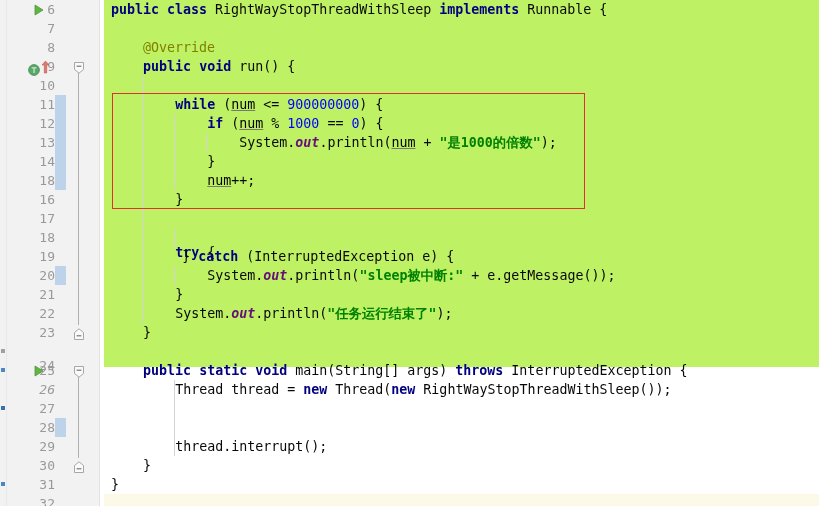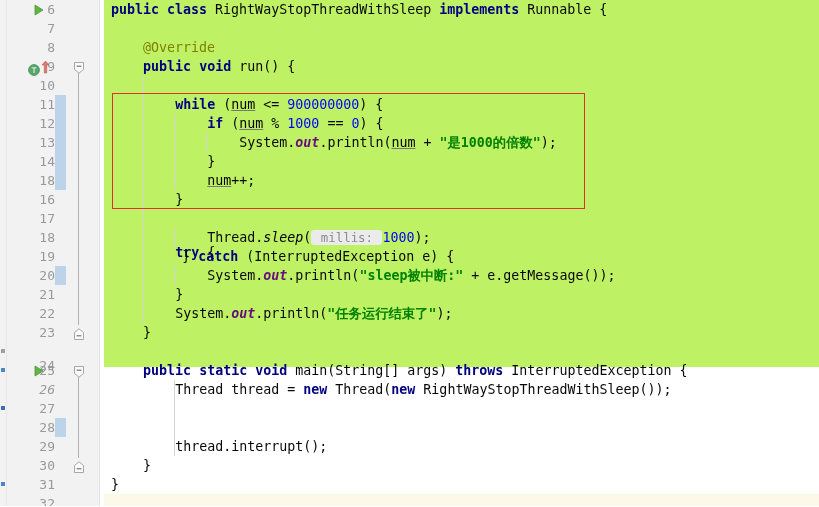--- a/index.html
+++ b/index.html
@@ -216,21 +216,20 @@
       <div class="code-line" style="top: 0px; left: 7px;"><span class="kw">public </span><span class="kw">class </span><span class="plain">RightWayStopThreadWithSleep </span><span class="kw">implements </span><span class="plain">Runnable {</span></div>
       <div class="code-line" style="top: 38px; left: 39.08px;"><span class="ann">@Override</span></div>
       <div class="code-line" style="top: 57px; left: 39.08px;"><span class="kw">public </span><span class="kw">void </span><span class="plain">run() {</span></div>
       <div class="code-line" style="top: 95px; left: 71.16px;"><span class="kw">while </span><span class="plain">(</span><span class="var">num</span><span class="plain"> &lt;= </span><span class="num">900000000</span><span class="plain">) {</span></div>
       <div class="code-line" style="top: 114px; left: 103.24px;"><span class="kw">if </span><span class="plain">(</span><span class="var">num</span><span class="plain"> % </span><span class="num">1000</span><span class="plain"> == </span><span class="num">0</span><span class="plain">) {</span></div>
       <div class="code-line" style="top: 133px; left: 135.32px;"><span class="plain">System.</span><span class="fld">out</span><span class="plain">.println(</span><span class="var">num</span><span class="plain"> + </span><span class="str">"是1000的倍数"</span><span class="plain">);</span></div>
       <div class="code-line" style="top: 152px; left: 103.24px;"><span class="plain">}</span></div>
       <div class="code-line" style="top: 171px; left: 103.24px; text-align: center;"><span class="var">num</span><span class="plain">++;</span></div>
       <div class="code-line" style="top: 190px; left: 71.16px;"><span class="plain">}</span></div>
       <div class="code-line" style="top: 209px; left: 71.16px; margin-top: 34px;"><span class="kw">try </span><span class="plain">{</span></div>
-      <div class="code-line" style="top: 228px; left: 103.24px;"><span class="plain">Thread.</span><span class="mth">sleep</span><span class="plain">(</span><span class="hintp"> millis: </span><span class="num">1000</span><span class="plain">);</span></div>
       <div class="code-line" style="top: 247px; left: 71.16px; margin-left: 7px;"><span class="plain">} </span><span class="kw">catch </span><span class="plain">(InterruptedException e) {</span></div>
       <div class="code-line" style="top: 266px; left: 103.24px;"><span class="plain">System.</span><span class="fld">out</span><span class="plain">.println(</span><span class="str">"sleep被中断:"</span><span class="plain"> + e.getMessage());</span></div>
       <div class="code-line" style="top: 285px; left: 71.16px;"><span class="plain">}</span></div>
       <div class="code-line" style="top: 304px; left: 71.16px;"><span class="plain">System.</span><span class="fld">out</span><span class="plain">.println(</span><span class="str">"任务运行结束了"</span><span class="plain">);</span></div>
       <div class="code-line" style="top: 323px; left: 39.08px;"><span class="plain">}</span></div>
       <div class="code-line" style="top: 361px; left: 39.08px;"><span class="kw">public </span><span class="kw">static </span><span class="kw">void </span><span class="plain">main(String[] args) </span><span class="kw">throws </span><span class="plain">InterruptedException {</span></div>
       <div class="code-line" style="top: 380px; left: 71.16px;"><span class="plain">Thread thread = </span><span class="kw">new </span><span class="plain">Thread(</span><span class="kw">new </span><span class="plain">RightWayStopThreadWithSleep());</span></div>
       <div class="code-line" style="top: 437px; left: 71.16px;"><span class="plain">thread.interrupt();</span></div>
       <div class="code-line" style="top: 456px; left: 39.08px;"><span class="plain">}</span></div>
       <div class="code-line" style="top: 475px; left: 7px;"><span class="plain">}</span></div>

